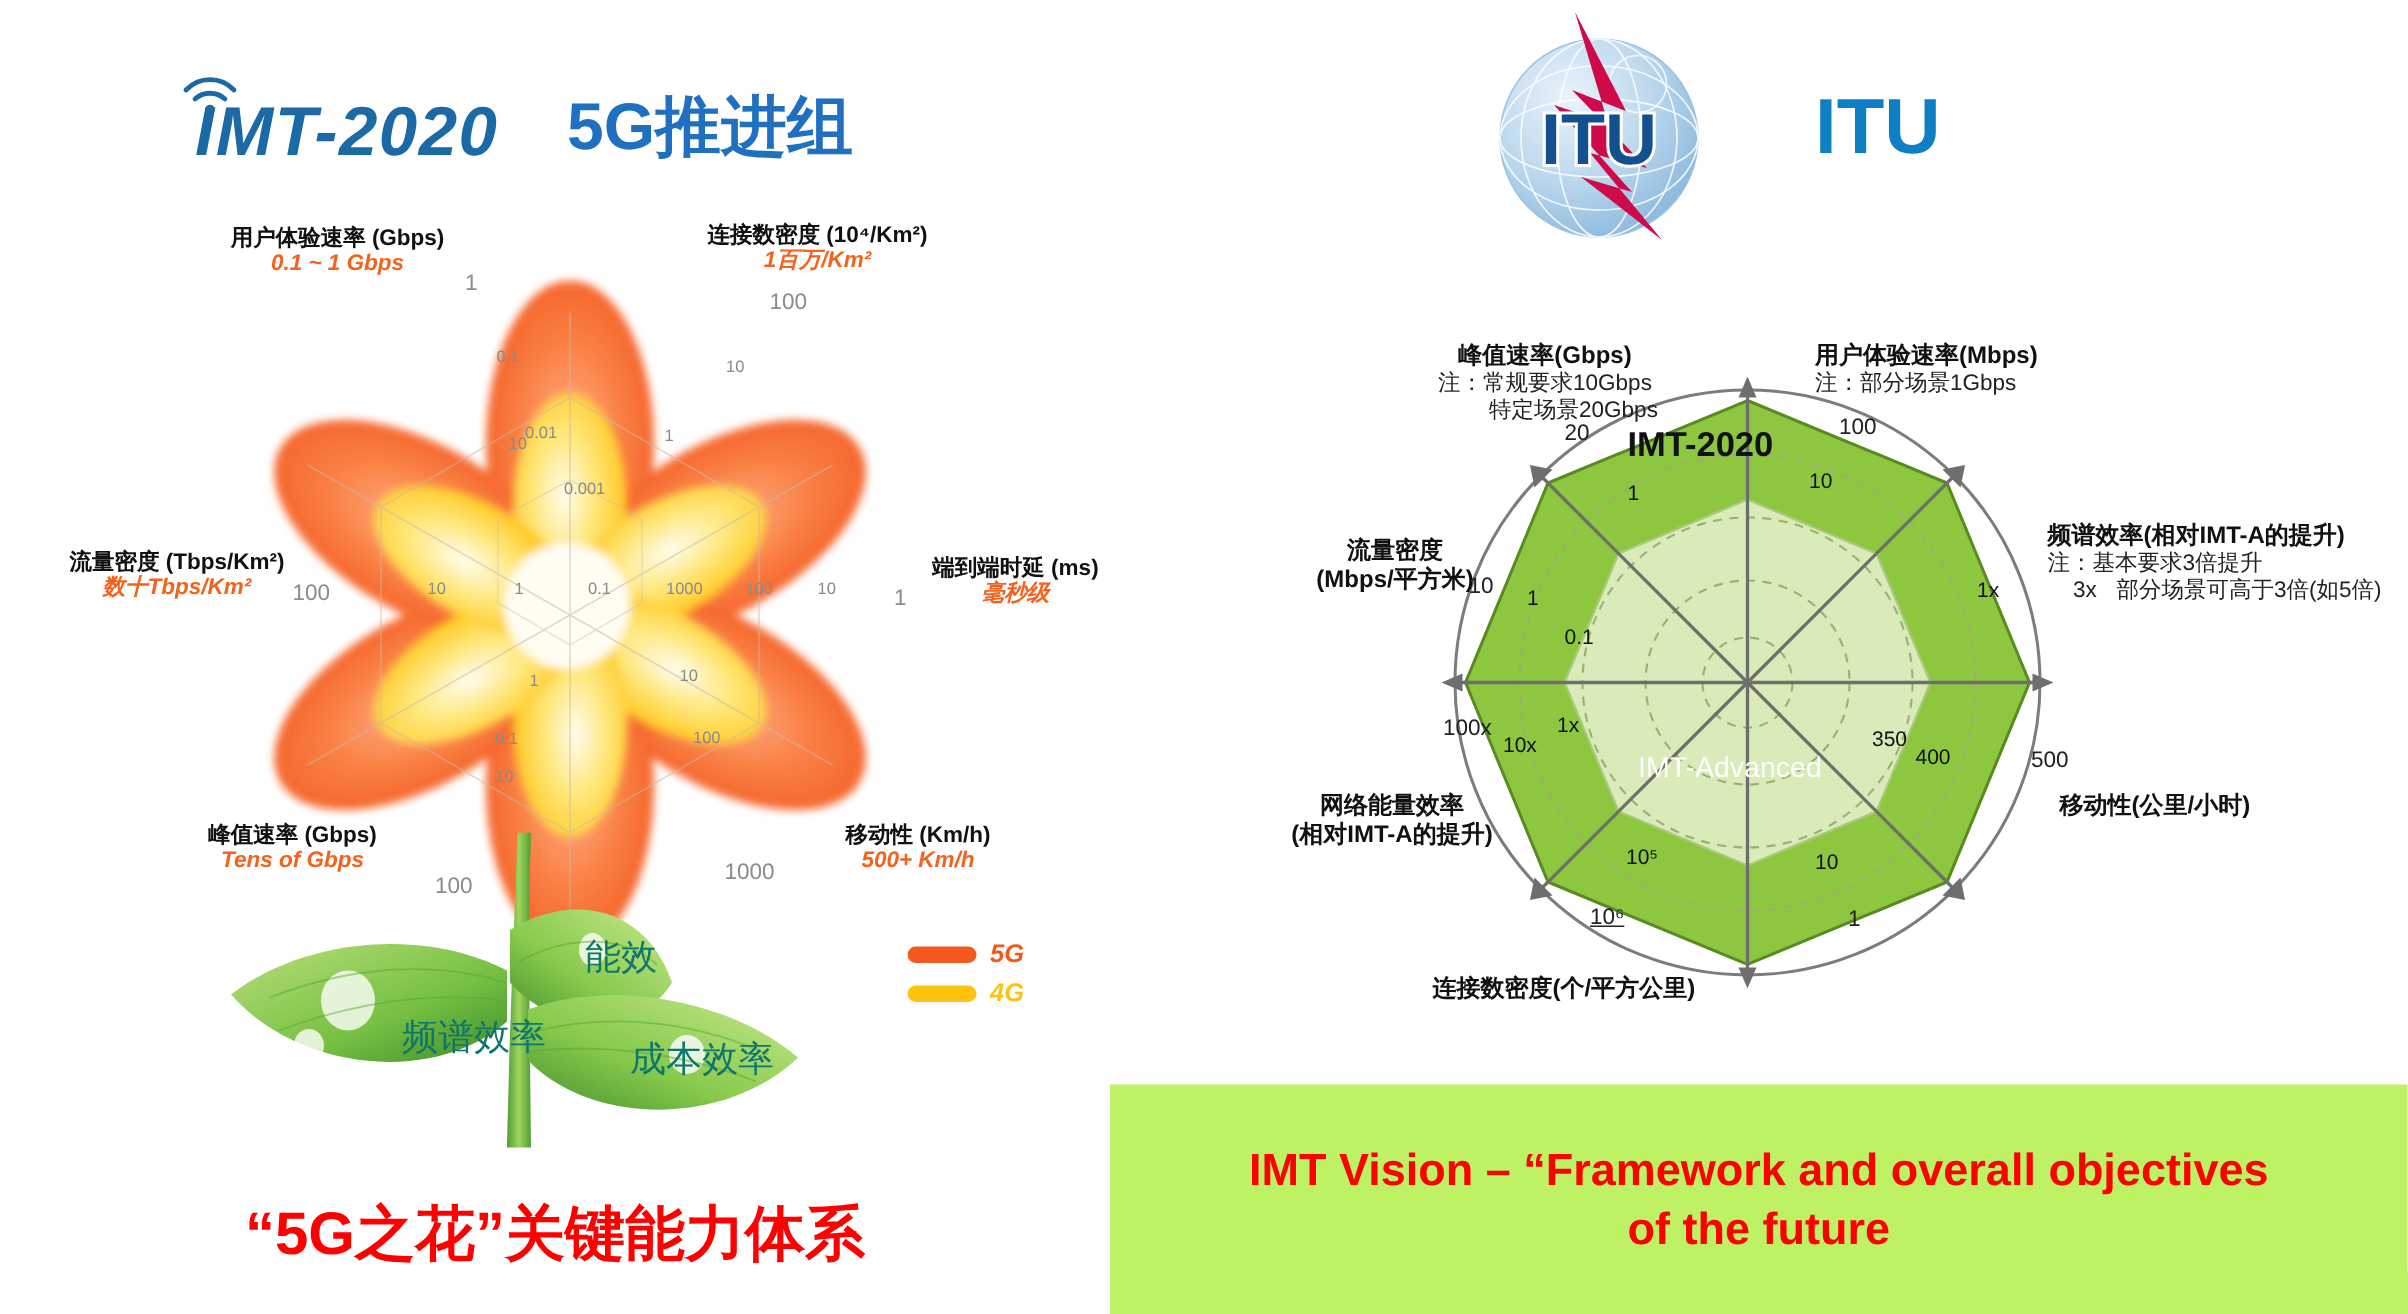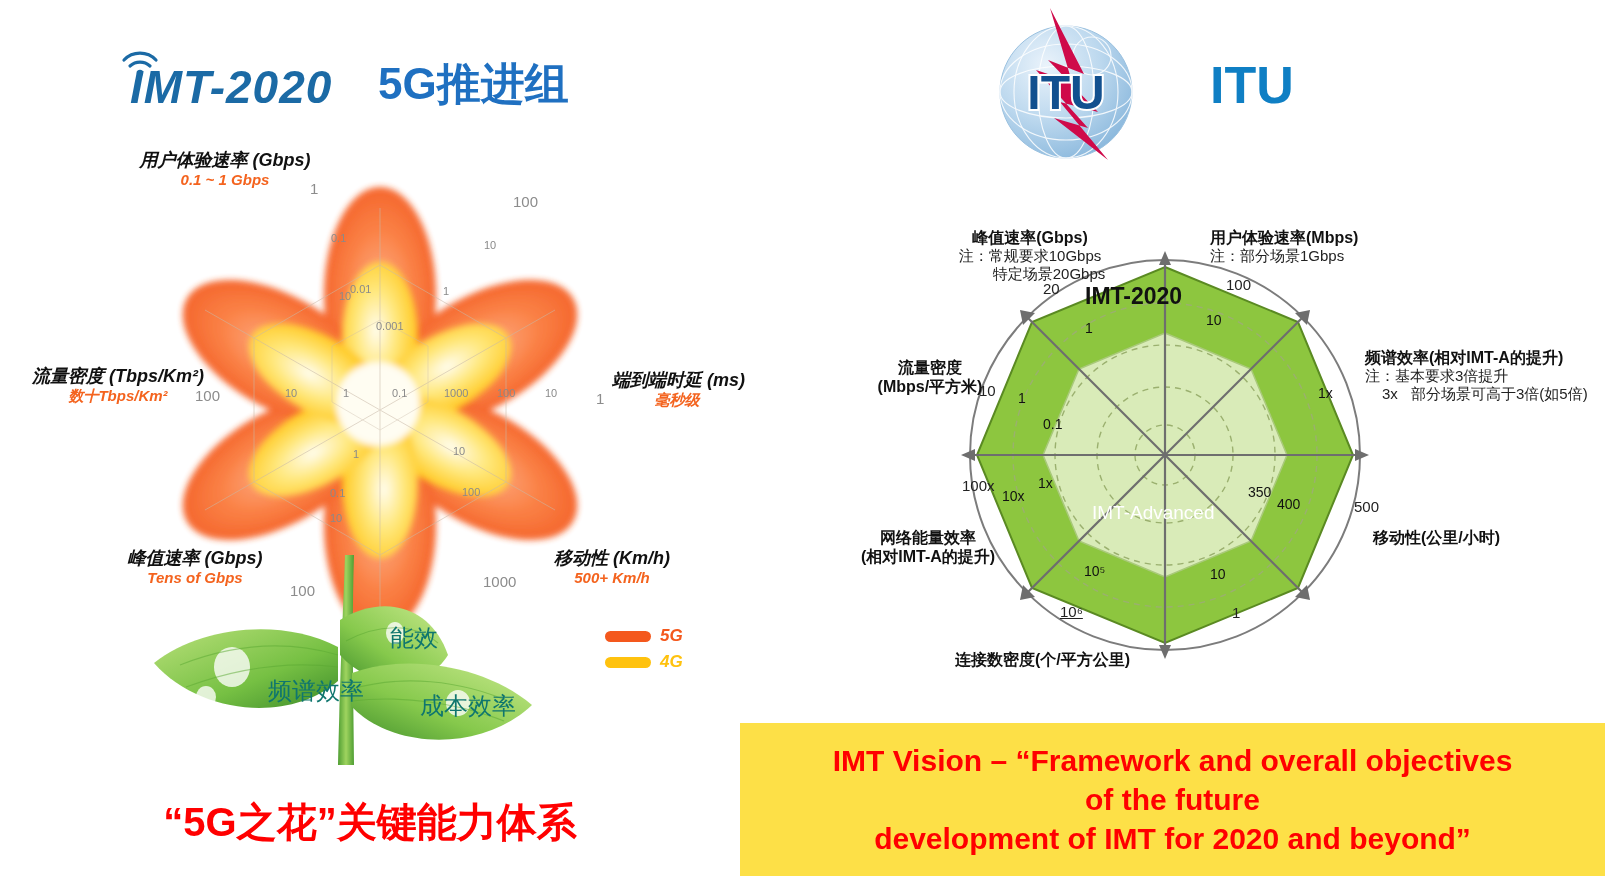--- a/index.html
+++ b/index.html
@@ -7,21 +7,21 @@
        font-family:"Liberation Sans","DejaVu Sans",sans-serif;}
   .abs{position:absolute;}
   
   #left-panel{left:0;top:0;width:740px;height:876px;}
   #imt-logo-mark{left:120px;top:40px;width:40px;height:40px;}
   #imt-wordmark{left:130px;top:60px;font-size:46px;font-weight:bold;color:#1b6aa5;
       font-style:italic;letter-spacing:1px;white-space:nowrap;}
   #group-title{left:378px;top:55px;font-size:44px;font-weight:bold;color:#1f70c1;white-space:nowrap;}
 
   .kpi{position:absolute;text-align:center;line-height:1.15;}
-  .kpi .k-name{font-size:18px;font-weight:bold;font-style:italic;color:#111;white-space:nowrap;}
+  .kpi .k-name{font-size:15px;font-weight:bold;color:#111;white-space:nowrap;}
   .kpi .k-val{font-size:15px;font-weight:bold;font-style:italic;color:#f4631e;white-space:nowrap;}
   .tick{position:absolute;font-size:15px;color:#8c8c8c;}
   .tick-s{position:absolute;font-size:11px;color:#8a8a8a;}
 
   #legend{left:605px;top:623px;width:120px;}
   .leg-row{display:flex;align-items:center;height:26px;text-align:center;}
   .leg-bar{width:46px;height:11px;border-radius:6px;margin-right:9px;}
   .leg-txt{font-size:17px;font-weight:bold;font-style:italic;}
   #flower-caption{left:0;top:795px;width:740px;text-align:center;
       font-size:40px;font-weight:bold;color:#ff0000;white-space:nowrap;}
@@ -29,21 +29,21 @@
   .leaf-label{position:absolute;font-size:24px;color:#0f766e;white-space:nowrap;}
 
   
   #right-panel{left:740px;top:0;width:865px;height:876px;}
   #itu-text{left:470px;top:55px;font-size:52px;font-weight:bold;color:#0f7fc4;}
   .rlabel{position:absolute;line-height:1.2;}
   .rlabel .r-title{font-size:16px;font-weight:bold;color:#111;white-space:nowrap;}
   .rlabel .r-note{font-size:15px;color:#222;white-space:nowrap;}
   .rtick{position:absolute;font-size:15px;color:#222;font-weight:normal;}
   .rtick-b{position:absolute;font-size:14px;color:#111;}
-  #banner{left:0;top:723px;width:865px;height:153px;background:#fde047;
+  #banner{left:0;top:723px;width:865px;height:153px;background:#bef264;
       display:flex;flex-direction:column;align-items:center;justify-content:center;}
   #banner div{font-size:30px;font-weight:bold;color:#ff0000;line-height:1.3;text-align:center;
       white-space:nowrap;}
   #inner-2020{position:absolute;font-size:23px;font-weight:bold;color:#111;}
   #inner-adv{position:absolute;font-size:19px;color:#fff;font-weight:normal;}
 </style>
 </head>
 <body>
 
 <div class="abs" id="left-panel">
@@ -144,20 +144,24 @@
       <path d="M206 86 C236 70 272 66 298 88"></path>
     </g>
   </svg>
 
   <div class="kpi" style="left:80px;top:150px;width:290px;">
     <div class="k-name">用户体验速率 (Gbps)</div>
     <div class="k-val">0.1 ~ 1 Gbps</div>
   </div>
   <div class="tick" style="left:310px;top:180px;">1</div>
 
+  <div class="kpi" style="left:400px;top:148px;width:290px;">
+    <div class="k-name">连接数密度 (10⁴/Km²)</div>
+    <div class="k-val">1百万/Km²</div>
+  </div>
   <div class="tick" style="left:513px;top:193px;">100</div>
 
   <div class="kpi" style="left:8px;top:366px;width:220px;">
     <div class="k-name">流量密度 (Tbps/Km²)</div>
     <div class="k-val">数十Tbps/Km²</div>
   </div>
   <div class="tick" style="left:195px;top:387px;">100</div>
 
   <div class="kpi" style="left:612px;top:370px;width:130px;">
     <div class="k-name">端到端时延 (ms)</div>
@@ -329,15 +333,14 @@
   <div class="rtick" style="left:222px;top:477px;">100x</div>
   <div class="rtick-b" style="left:262px;top:488px;">10x</div>
   <div class="rtick-b" style="left:298px;top:475px;">1x</div>
   <div class="rtick" style="left:239px;top:382px;">10</div>
   <div class="rtick-b" style="left:278px;top:390px;">1</div>
   <div class="rtick-b" style="left:303px;top:416px;">0.1</div>
 
   <div class="abs" id="banner">
     <div>IMT Vision – “Framework and overall objectives</div>
     <div>of the future</div>
-    <div>development of IMT for 2020 and beyond”</div>
   </div>
 </div>
 
 </body></html>

